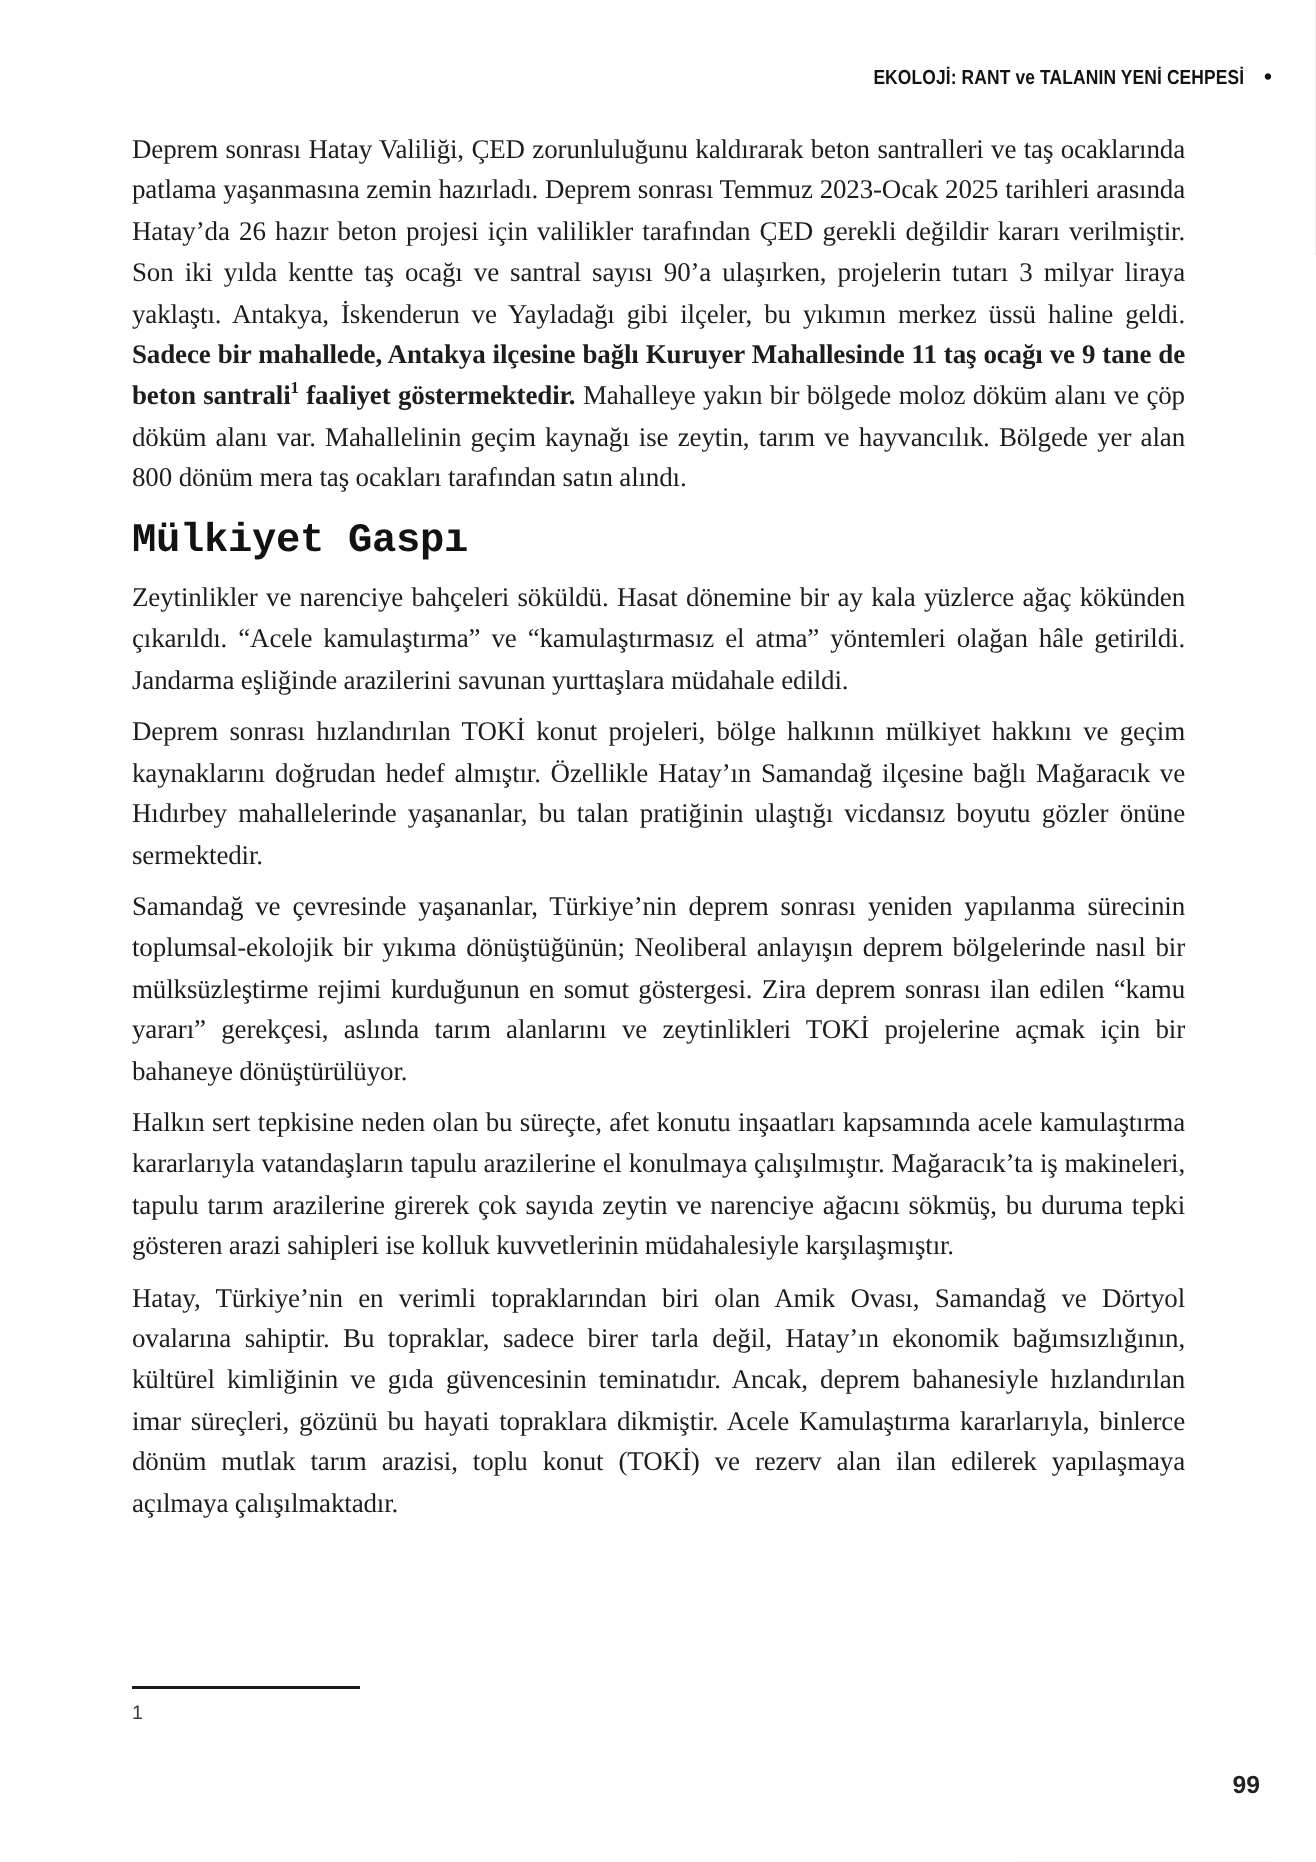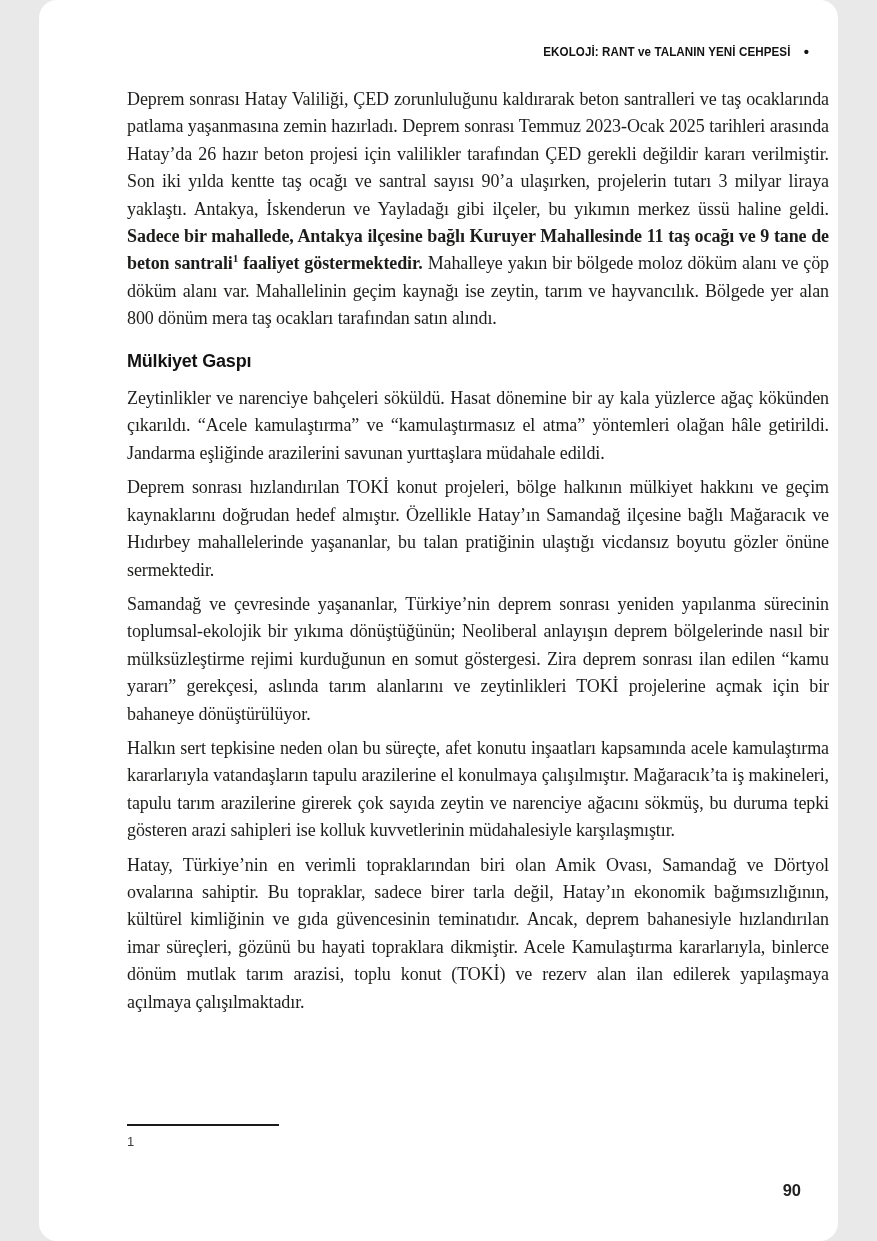--- a/index.html
+++ b/index.html
@@ -1,25 +1,24 @@
 <!DOCTYPE html>
 <html lang="tr"><head>
 <meta charset="utf-8">
 <style>
   * { box-sizing: border-box; }
   html, body { margin: 0; padding: 0; background: #e9e9e9; }
   .page {
     position: relative;
-    width: 799px;
+    width: 877px;
     height: 1241px;
     margin: 0 auto;
     background: #ffffff;
     overflow: hidden;
     color: #1d1d1b;
-    border-radius: 18px;
   }
   
   .running-header {
     position: absolute;
     top: 44px;
     right: 29px;
     display: flex;
     align-items: center;
     gap: 13px;
     font-family: "Liberation Sans", "DejaVu Sans", sans-serif;
@@ -55,23 +54,23 @@
   .content p:last-child { margin-bottom: 16px; }
   .emph {
     font-weight: 700;
   }
   sup.fn-ref {
     font-size: 0.62em;
     line-height: 0;
     vertical-align: super;
   }
   h2.section-heading {
-    font-family: Liberation Sans, sans-serif;
+    font-family: Liberation Mono, monospace;
     font-weight: 700;
-    font-size: 18px;
+    font-size: 27px;
     color: #121212;
     margin: 15px 0 10px 0;
     letter-spacing: -0.2px;
     text-align: left;
   }
   
   .footnote-area {
     position: absolute;
     left: 88px;
     top: 1124px;
@@ -127,15 +126,15 @@
     <p>Hatay, Türkiye’nin en verimli topraklarından biri olan Amik Ovası, Samandağ ve Dörtyol ovalarına sahiptir. Bu topraklar, sadece birer tarla değil, Hatay’ın ekonomik bağımsızlığının, kültürel kimliğinin ve gıda güvencesinin teminatıdır. Ancak, deprem bahanesiyle hızlandırılan imar süreçleri, gözünü bu hayati topraklara dikmiştir. Acele Kamulaştırma kararlarıyla, binlerce dönüm mutlak tarım arazisi, toplu konut (TOKİ) ve rezerv alan ilan edilerek yapılaşmaya açılmaya çalışılmaktadır.</p>
   </div>
 
   <div class="footnote-area">
     <div class="footnote-rule"></div>
     <div class="footnote-line">
       <span class="fn-num">1</span>
     </div>
   </div>
 
-  <div class="page-number">90</div>
+  <div class="page-number">99</div>
 
 </div>
 
 </body></html>

